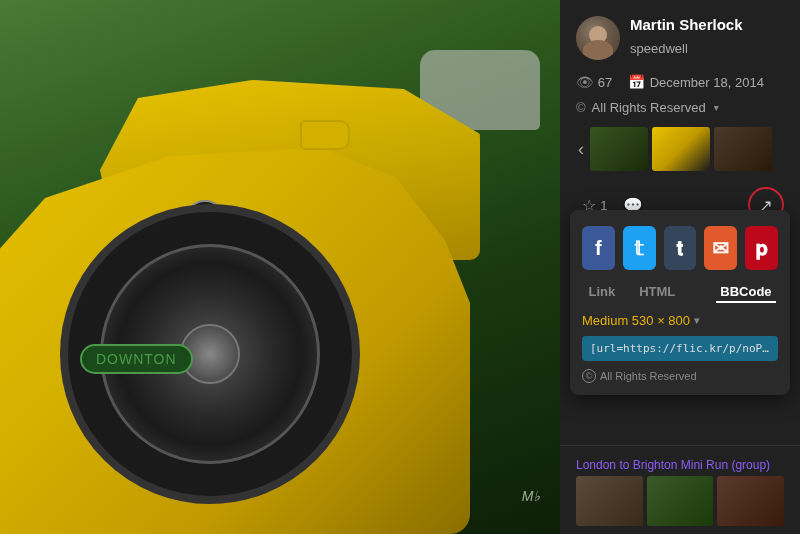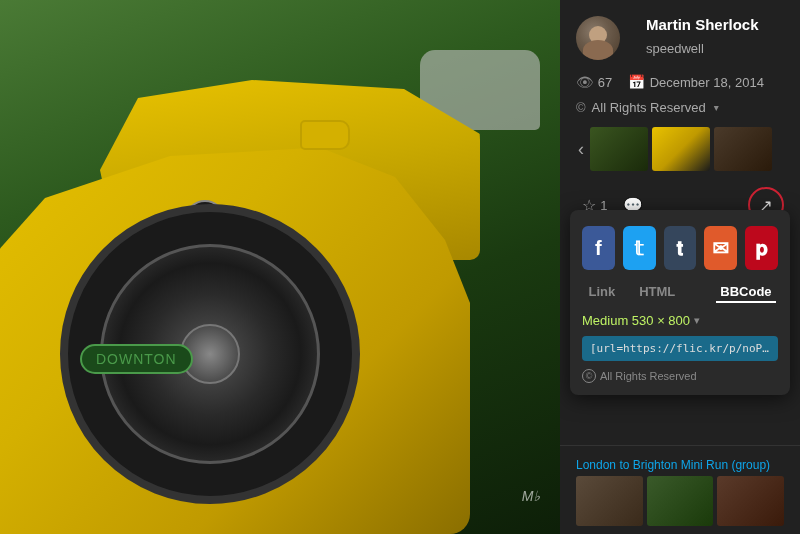--- a/index.html
+++ b/index.html
@@ -167,21 +167,21 @@
       flex-direction: column;
       position: relative;
       overflow: hidden;
     }
 
     
     .user-section {
       padding: 16px 16px 8px 16px;
       display: flex;
       align-items: flex-start;
-      gap: 26px;
+      gap: 10px;
     }
     .avatar {
       width: 44px;
       height: 44px;
       border-radius: 50%;
       background: radial-gradient(circle at 40% 35%, #8a7a6a 0%, #6a5a4a 40%, #4a3a2a 100%);
       flex-shrink: 0;
       overflow: hidden;
       position: relative;
     }
@@ -393,21 +393,21 @@
     }
 
     .size-selector {
       display: flex;
       align-items: center;
       gap: 4px;
       margin-bottom: 8px;
     }
     .size-label {
       font-size: 13px;
-      color: #bef264;
+      color: #eab308;
     }
     .size-chevron { font-size: 11px; color: #888; }
 
     .bbcode-input {
       width: 100%;
       background: #1a6a8a;
       border: none;
       border-radius: 4px;
       padding: 6px 8px;
       color: #dddddd;
@@ -451,21 +451,21 @@
     .more-thumb-1 {
       background: linear-gradient(135deg, #5a4a3a 0%, #3a2a1a 100%);
     }
     .more-thumb-2 {
       background: linear-gradient(135deg, #3a5a2a 0%, #1a3a0a 100%);
     }
     .more-thumb-3 {
       background: linear-gradient(135deg, #5a3a2a 0%, #3a1a0a 100%);
     }
     .group-label {
-      color: #0ea5e9;
+      color: #8b5cf6;
       font-size: 12px;
       padding: 4px 16px 4px 16px;
     }
   </style>
 </head>
 <body>
 
 <div class="photo-panel">
   <div class="photo-bg"></div>
 

